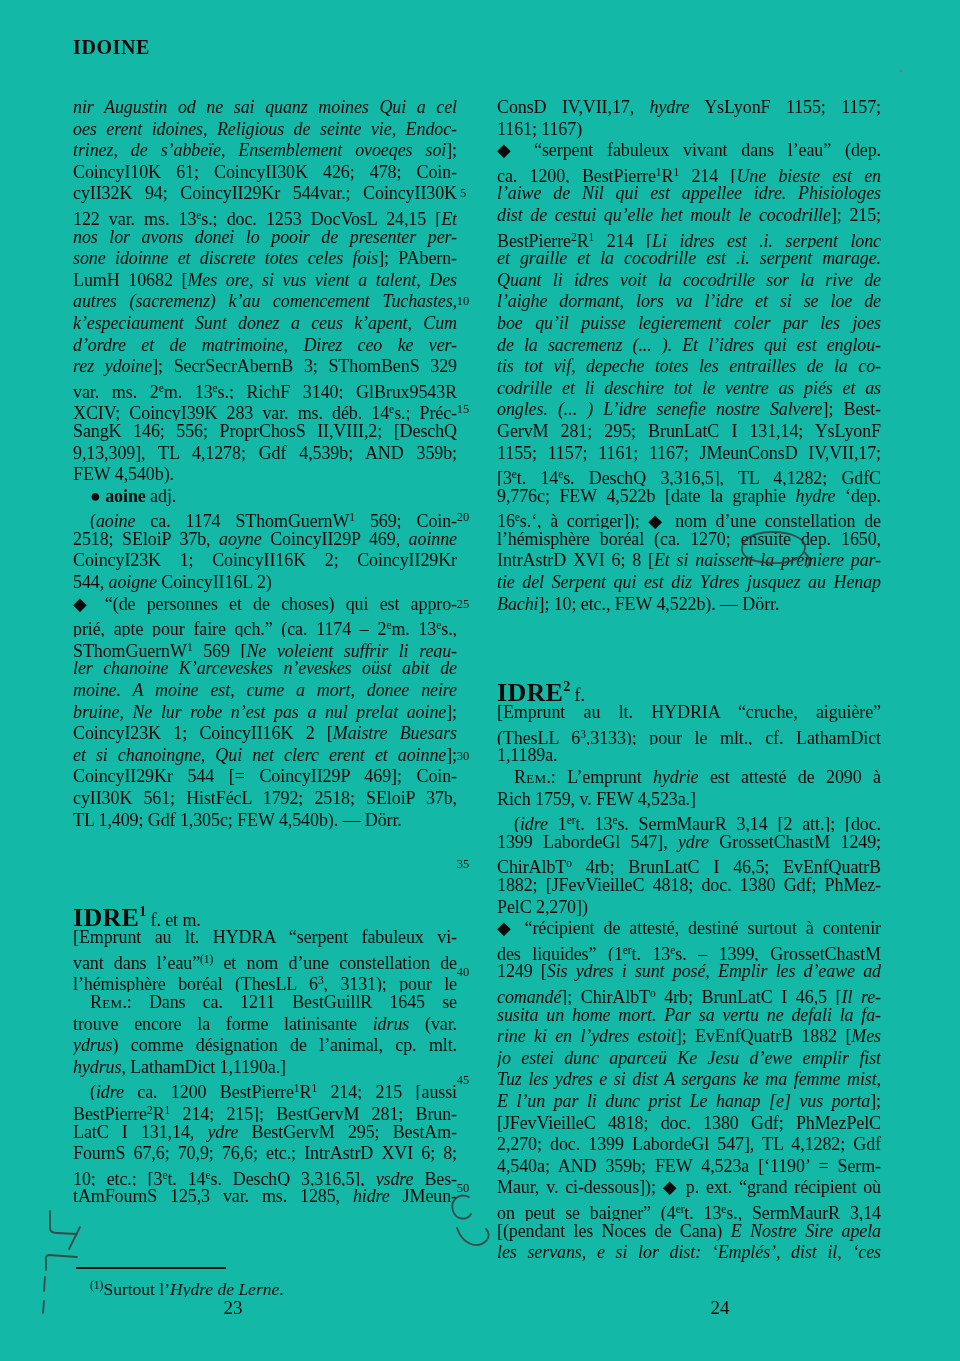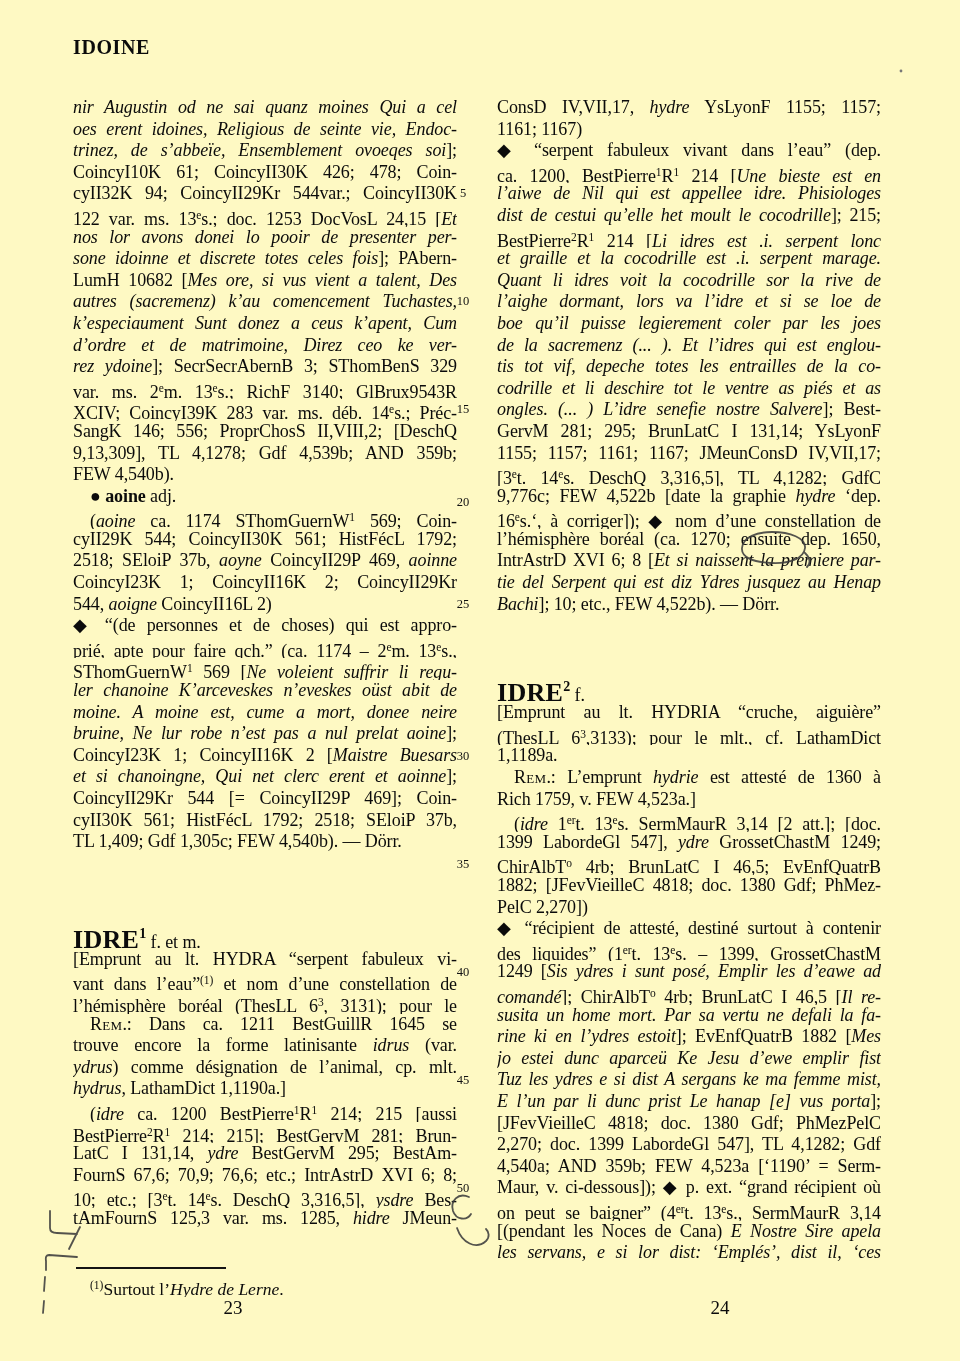--- a/index.html
+++ b/index.html
@@ -1,16 +1,16 @@
 <!DOCTYPE html>
 <html><head>
 <meta charset="utf-8">
 <style>
   html,body{margin:0;padding:0;background:#e8e8e8;}
-  .page{position:relative;width:960px;height:1361px;background:#fef9c3;overflow:hidden;
+  .page{position:relative;width:960px;height:1361px;background:#14b8a6;overflow:hidden;
         font-family:"Liberation Serif","DejaVu Serif",serif;color:#0b0b0b;}
   .hdr{position:absolute;left:73px;top:36px;font-size:20px;font-weight:700;letter-spacing:.6px;}
   .col{position:absolute;top:97px;width:384px;font-size:18px;letter-spacing:-0.1px;}
   .col-left{left:73px;}
   .col-right{left:497px;}
   .tl{height:21.6px;line-height:21.6px;text-align:justify;text-align-last:justify;overflow:hidden;white-space:normal;}
   .tl.e{text-align-last:left;}
   .tl.ind{text-indent:17px;}
   .tl.head{height:30px;line-height:29px;text-align-last:left;}
   .tl.gapL{height:66px;}
@@ -52,21 +52,20 @@
       <div class="tl"><span class="f-i">k’especiaument Sunt donez a ceus k’apent, Cum</span></div>
       <div class="tl"><span class="f-i">d’ordre et de matrimoine, Direz ceo ke ver-</span></div>
       <div class="tl"><span class="f-i">rez ydoine</span><span class="f-n">]; SecrSecrAbernB 3; SThomBenS 329</span></div>
       <div class="tl"><span class="f-n">var. ms. 2</span><span class="f-sup">e</span><span class="f-n">m. 13</span><span class="f-sup">e</span><span class="f-n">s.; RichF 3140; GlBrux9543R</span></div>
       <div class="tl"><span class="f-n">XCIV; CoincyI39K 283 var. ms. déb. 14</span><span class="f-sup">e</span><span class="f-n">s.; Préc-</span></div>
       <div class="tl"><span class="f-n">SangK 146; 556; ProprChosS II,VIII,2; [DeschQ</span></div>
       <div class="tl"><span class="f-n">9,13,309], TL 4,1278; Gdf 4,539b; AND 359b;</span></div>
       <div class="tl e"><span class="f-n">FEW 4,540b).</span></div>
       <div class="tl e ind"><span class="f-n">● </span><span class="f-b">aoine</span><span class="f-n"> adj.</span></div>
       <div class="tl ind"><span class="f-n">(</span><span class="f-i">aoine</span><span class="f-n"> ca. 1174 SThomGuernW</span><span class="f-sup">1</span><span class="f-n"> 569; Coin-</span></div>
-      <div class="tl"><span class="f-n">cyII29K 544; CoincyII30K 561; HistFécL 1792;</span></div>
       <div class="tl"><span class="f-n">2518; SEloiP 37b, </span><span class="f-i">aoyne</span><span class="f-n"> CoincyII29P 469, </span><span class="f-i">aoinne</span></div>
       <div class="tl"><span class="f-n">CoincyI23K 1; CoincyII16K 2; CoincyII29Kr</span></div>
       <div class="tl e"><span class="f-n">544, </span><span class="f-i">aoigne</span><span class="f-n"> CoincyII16L 2)</span></div>
       <div class="tl"><span class="f-n">◆ “(de personnes et de choses) qui est appro-</span></div>
       <div class="tl"><span class="f-n">prié, apte pour faire qch.” (ca. 1174 – 2</span><span class="f-sup">e</span><span class="f-n">m. 13</span><span class="f-sup">e</span><span class="f-n">s.,</span></div>
       <div class="tl"><span class="f-n">SThomGuernW</span><span class="f-sup">1</span><span class="f-n"> 569 [</span><span class="f-i">Ne voleient suffrir li regu-</span></div>
       <div class="tl"><span class="f-i">ler chanoine K’arceveskes n’eveskes oüst abit de</span></div>
       <div class="tl"><span class="f-i">moine. A moine est, cume a mort, donee neire</span></div>
       <div class="tl"><span class="f-i">bruine, Ne lur robe n’est pas a nul prelat aoine</span><span class="f-n">];</span></div>
       <div class="tl"><span class="f-n">CoincyI23K 1; CoincyII16K 2 [</span><span class="f-i">Maistre Buesars</span></div>
@@ -113,21 +112,21 @@
       <div class="tl"><span class="f-n">16</span><span class="f-sup">e</span><span class="f-n">s.‘, à corriger]); ◆ nom d’une constellation de</span></div>
       <div class="tl"><span class="f-n">l’hémisphère boréal (ca. 1270; ensuite dep. 1650,</span></div>
       <div class="tl"><span class="f-n">IntrAstrD XVI 6; 8 [</span><span class="f-i">Et si naissent la premiere par-</span></div>
       <div class="tl"><span class="f-i">tie del Serpent qui est diz Ydres jusquez au Henap</span></div>
       <div class="tl e"><span class="f-i">Bachi</span><span class="f-n">]; 10; etc., FEW 4,522b). — Dörr.</span></div>
       <div class="tl gapR"></div>
       <div class="tl head"><span class="f-h">IDRE</span><span class="f-hsup">2</span><span class="f-n">  f.</span></div>
       <div class="tl"><span class="f-n">[Emprunt au lt. HYDRIA “cruche, aiguière”</span></div>
       <div class="tl"><span class="f-n">(ThesLL 6</span><span class="f-sup">3</span><span class="f-n">,3133); pour le mlt., cf. LathamDict</span></div>
       <div class="tl e"><span class="f-n">1,1189a.</span></div>
-      <div class="tl ind"><span class="f-sc">Rem</span><span class="f-n">.: L’emprunt </span><span class="f-i">hydrie</span><span class="f-n"> est attesté de 1360 à</span></div>
+      <div class="tl ind"><span class="f-sc">Rem</span><span class="f-n">.: L’emprunt </span><span class="f-i">hydrie</span><span class="f-n"> est attesté de 2090 à</span></div>
       <div class="tl e"><span class="f-n">Rich 1759, v. FEW 4,523a.]</span></div>
       <div class="tl ind"><span class="f-n">(</span><span class="f-i">idre</span><span class="f-n"> 1</span><span class="f-sup">er</span><span class="f-n">t. 13</span><span class="f-sup">e</span><span class="f-n">s. SermMaurR 3,14 [2 att.]; [doc.</span></div>
       <div class="tl"><span class="f-n">1399 LabordeGl 547], </span><span class="f-i">ydre</span><span class="f-n"> GrossetChastM 1249;</span></div>
       <div class="tl"><span class="f-n">ChirAlbT</span><span class="f-sup">o</span><span class="f-n"> 4rb; BrunLatC I 46,5; EvEnfQuatrB</span></div>
       <div class="tl"><span class="f-n">1882; [JFevVieilleC 4818; doc. 1380 Gdf; PhMez-</span></div>
       <div class="tl e"><span class="f-n">PelC 2,270])</span></div>
       <div class="tl"><span class="f-n">◆ “récipient de attesté, destiné surtout à contenir</span></div>
       <div class="tl"><span class="f-n">des liquides” (1</span><span class="f-sup">er</span><span class="f-n">t. 13</span><span class="f-sup">e</span><span class="f-n">s. – 1399, GrossetChastM</span></div>
       <div class="tl"><span class="f-n">1249 [</span><span class="f-i">Sis ydres i sunt posé, Emplir les d’eawe ad</span></div>
       <div class="tl"><span class="f-i">comandé</span><span class="f-n">]; ChirAlbT</span><span class="f-sup">o</span><span class="f-n"> 4rb; BrunLatC I 46,5 [</span><span class="f-i">Il re-</span></div>
@@ -142,21 +141,21 @@
       <div class="tl"><span class="f-n">Maur, v. ci-dessous]); ◆ p. ext. “grand récipient où</span></div>
       <div class="tl"><span class="f-n">on peut se baigner” (4</span><span class="f-sup">er</span><span class="f-n">t. 13</span><span class="f-sup">e</span><span class="f-n">s., SermMaurR 3,14</span></div>
       <div class="tl"><span class="f-n">[(pendant les Noces de Cana) </span><span class="f-i">E Nostre Sire apela</span></div>
       <div class="tl"><span class="f-i">les servans, e si lor dist: ‘Emplés’, dist il, ‘ces</span></div>
     </div>
 
   <div class="gutter">
       <div class="gnum" style="top: 183px;">5</div>
       <div class="gnum" style="top: 291px;">10</div>
       <div class="gnum" style="top: 399px;">15</div>
-      <div class="gnum" style="top: 492px;">20</div>
+      <div class="gnum" style="top: 507px;">20</div>
       <div class="gnum" style="top: 594px;">25</div>
       <div class="gnum" style="top: 746px;">30</div>
       <div class="gnum" style="top: 854px;">35</div>
       <div class="gnum" style="top: 962px;">40</div>
       <div class="gnum" style="top: 1070px;">45</div>
       <div class="gnum" style="top: 1178px;">50</div>
     </div>
 
   <div class="fnrule"></div>
   <div class="footnote">

